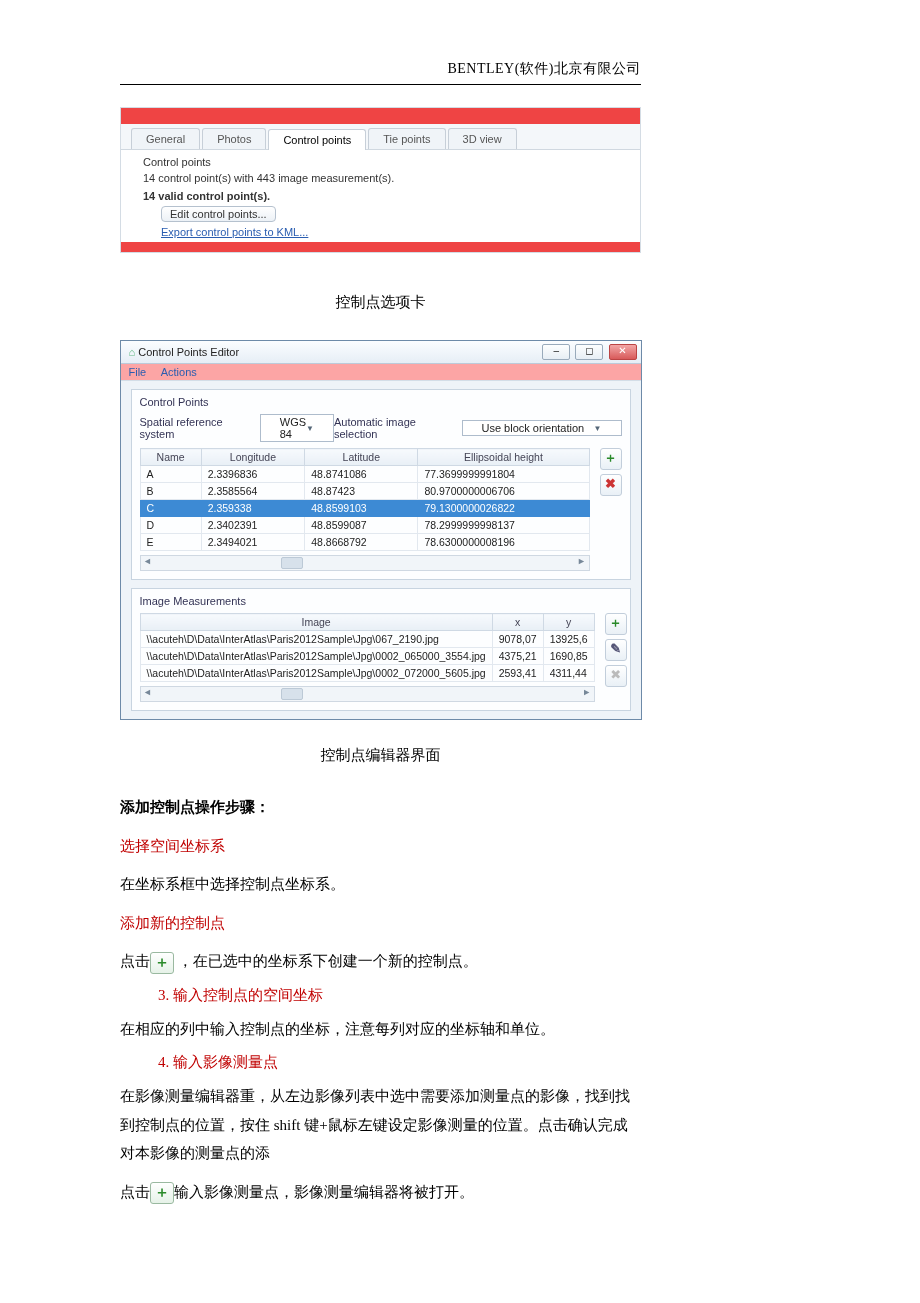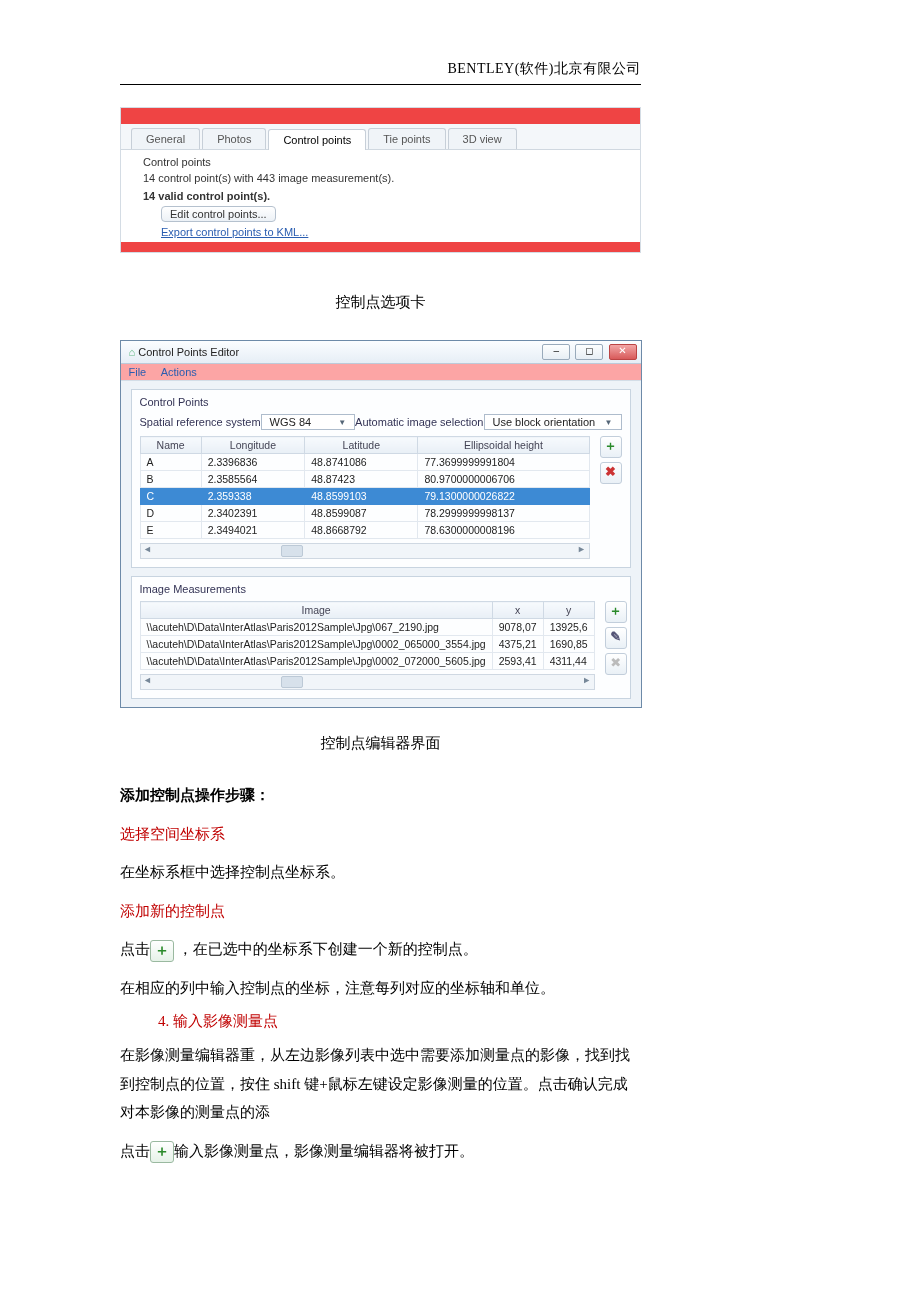--- a/index.html
+++ b/index.html
@@ -133,21 +133,21 @@
   .panel {
     margin:8px 10px;
     border:1px solid #c8d4e0;
     background:#fdfeff;
     padding:6px 8px 8px 8px;
   }
   .panel .ptitle { font-size:11px; color:#335; margin-bottom:6px; }
   .srs-row { display:flex; align-items:center; gap:0; margin-bottom:6px; }
   .srs-row .label { color:#335; }
   .srs-row .combo {
-    flex:1; border:1px solid #aebccc; background:#fff; padding:1px 8px;
+    flex:1; border:1px solid #aebccc; background:#fff; padding:1px 19px;
     display:flex; justify-content:space-between; align-items:center;
   }
   .srs-row .combo .arrow { font-size:8px; color:#567; }
   .ais { color:#335; }
 
   table.grid {
     width:100%;
     border-collapse:collapse;
     font-size:10.5px;
   }
@@ -380,20 +380,23 @@
 
   <div class="body-text">
     <p class="bold">添加控制点操作步骤：</p>
     <p class="sec-red">选择空间坐标系</p>
     <p>在坐标系框中选择控制点坐标系。</p>
     <p class="sec-red">添加新的控制点</p>
     <p>
       <span>点击</span><span class="inline-icon">＋</span>
       <span>，在已选中的坐标系下创建一个新的控制点。</span>
     </p>
+    <ol class="redlist">
+      <li>3.  输入控制点的空间坐标</li>
+    </ol>
     <p>在相应的列中输入控制点的坐标，注意每列对应的坐标轴和单位。</p>
     <ol class="redlist">
       <li>4.  输入影像测量点</li>
     </ol>
     <p>在影像测量编辑器重，从左边影像列表中选中需要添加测量点的影像，找到找到控制点的位置，按住 shift 键+鼠标左键设定影像测量的位置。点击确认完成对本影像的测量点的添</p>
     <p>
       <span>点击</span><span class="inline-icon">＋</span><span>输入影像测量点，影像测量编辑器将被打开。</span>
     </p>
   </div>
 

